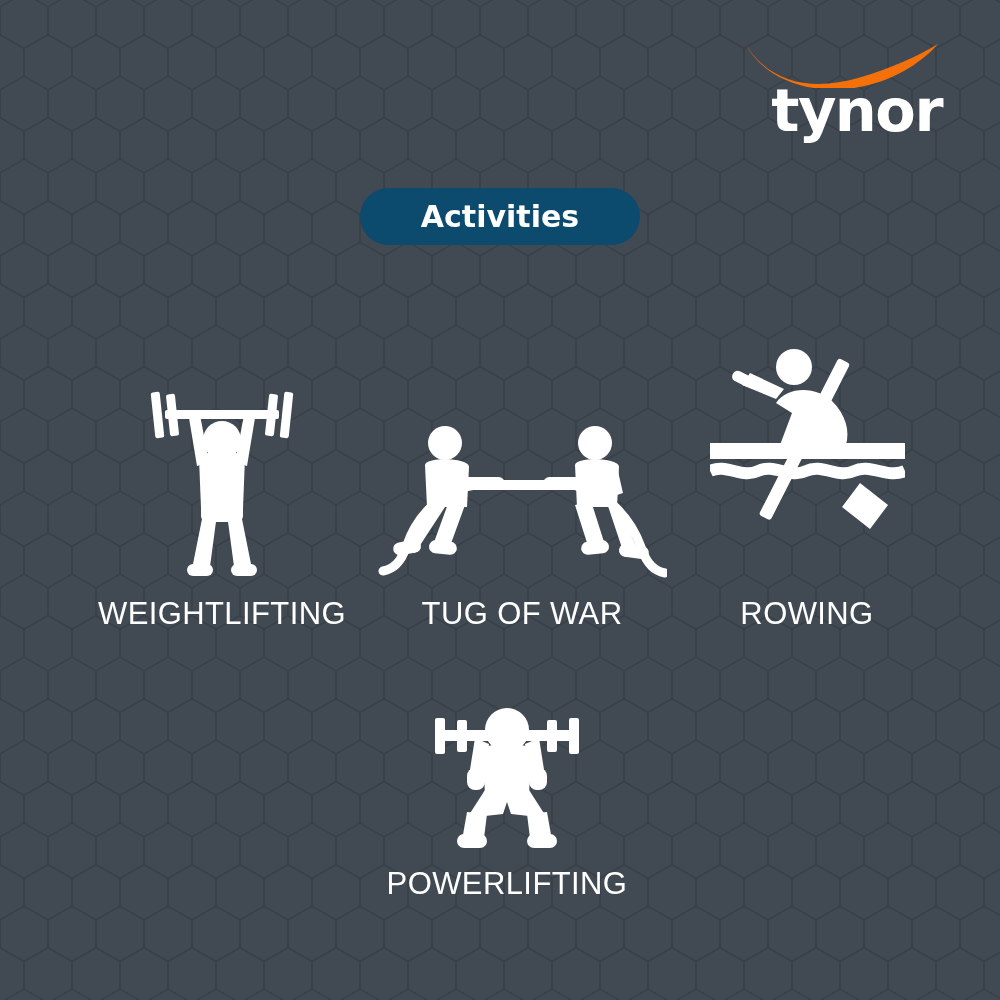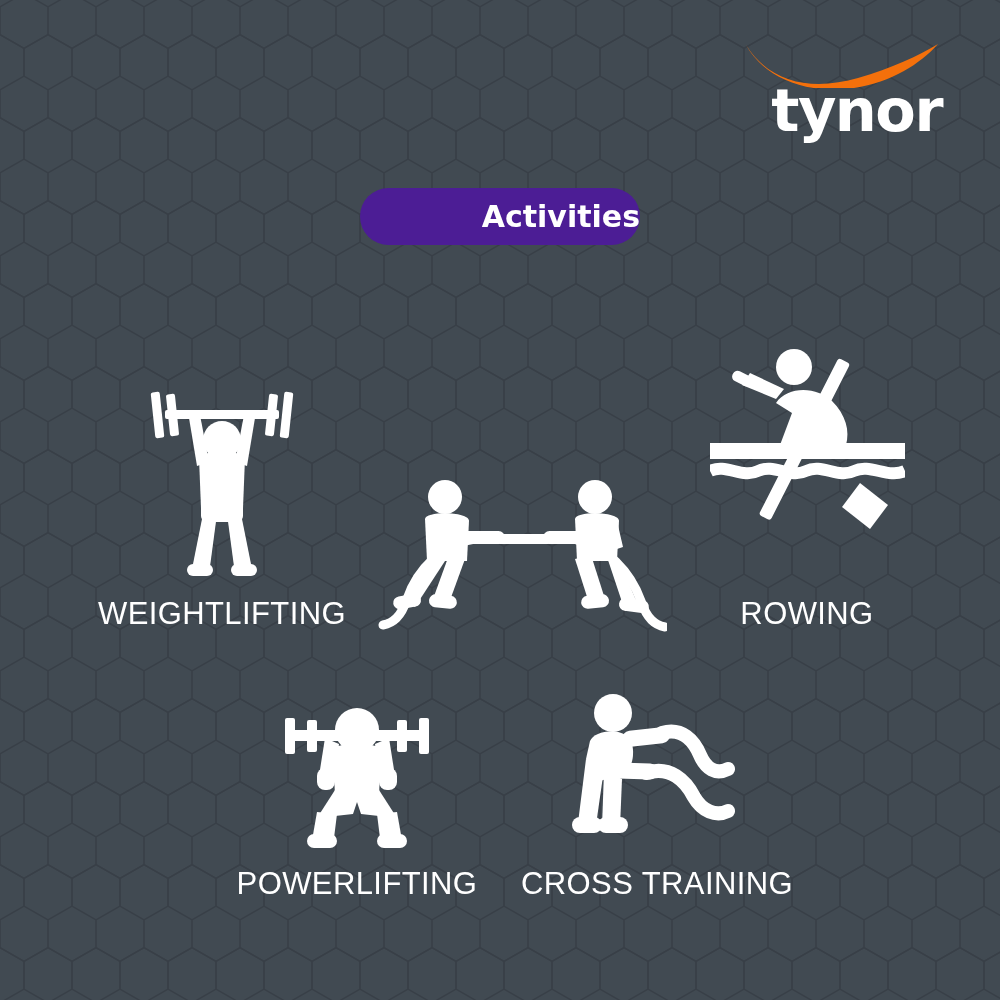--- a/index.html
+++ b/index.html
@@ -57,25 +57,25 @@
     line-height:1;
     margin-top:-2px;
   }
   
   #badge {
     position:absolute;
     left:360px;
     top:188px;
     width:280px;
     height:57px;
-    background:#4c1d95;
+    background:#0c4a6e;
     border-radius:29px;
     display:flex;
     align-items:center;
-    justify-content:flex-end;
+    justify-content:center;
     z-index:5;
   }
   #badge .badge-label {
     font-family:"DejaVu Sans", sans-serif;
     font-weight:700;
     font-size:30px;
     color:#ffffff;
     letter-spacing:0px;
   }
   
@@ -226,20 +226,21 @@
 
             <path d="M214 78 L198 82 L212 126 L228 122 Z"></path>
 
             <path d="M230 80 L242 84 L262 130 L248 134 Z"></path>
 
             <rect x="204" y="118" width="28" height="13" rx="6.5" transform="rotate(-6 218 124)"></rect>
             <rect x="242" y="122" width="30" height="13" rx="6.5" transform="rotate(8 257 128)"></rect>
           </g>
         </svg>
       </div>
+      <div class="act-label">TUG OF WAR</div>
     </div>
 
     <div id="act-rowing" class="activity">
       <div class="icon-wrap">
         <svg width="195" height="190" viewBox="0 0 195 190" aria-hidden="true">
 
             <g fill="#ffffff">
               <rect x="88" y="6" width="13" height="176" rx="3" transform="rotate(27 94 94)"></rect>
               <path d="M150 138 L178 160 L160 184 L132 162 Z"></path>
               <rect x="22" y="28" width="20" height="11" rx="5" transform="rotate(27 32 33)"></rect>
@@ -302,46 +303,15 @@
             <path d="M120 114 L100 116 L104 148 L126 148 Z"></path>
 
             <rect x="30" y="136" width="30" height="14" rx="7"></rect>
             <rect x="100" y="136" width="30" height="14" rx="7"></rect>
           </g>
         </svg>
       </div>
       <div class="act-label">POWERLIFTING</div>
     </div>
 
-    <div id="act-crosstraining" class="activity">
-      <div class="icon-wrap">
-        <svg width="175" height="155" viewBox="0 0 175 155" aria-hidden="true">
-
-          <g fill="none" stroke="#ffffff" stroke-width="14" stroke-linecap="round">
-            <path d="M92 40 C112 34 124 48 130 62 C136 76 146 82 158 76"></path>
-            <path d="M76 80 C100 72 116 88 124 104 C132 118 146 124 158 118"></path>
-          </g>
-          <g fill="#ffffff">
-
-            <circle cx="43" cy="20" r="19"></circle>
-
-            <path d="M20 48 C24 38 48 34 58 44 C66 52 64 72 56 80 L30 88 L16 66 Z"></path>
-
-            <path d="M22 52 L34 44 L60 58 L52 72 Z"></path>
-
-            <rect x="52" y="36" width="48" height="16" rx="8" transform="rotate(-6 76 44)"></rect>
-
-            <rect x="40" y="70" width="48" height="16" rx="8" transform="rotate(2 64 78)"></rect>
-
-            <path d="M16 66 L34 76 L26 132 L8 130 Z"></path>
-
-            <path d="M34 78 L52 86 L50 134 L32 134 Z"></path>
-
-            <rect x="2" y="124" width="30" height="16" rx="8"></rect>
-            <rect x="28" y="124" width="30" height="16" rx="8"></rect>
-          </g>
-        </svg>
-      </div>
-      <div class="act-label">CROSS TRAINING</div>
-    </div>
   </div>
 
 </div>
 
 </body></html>

